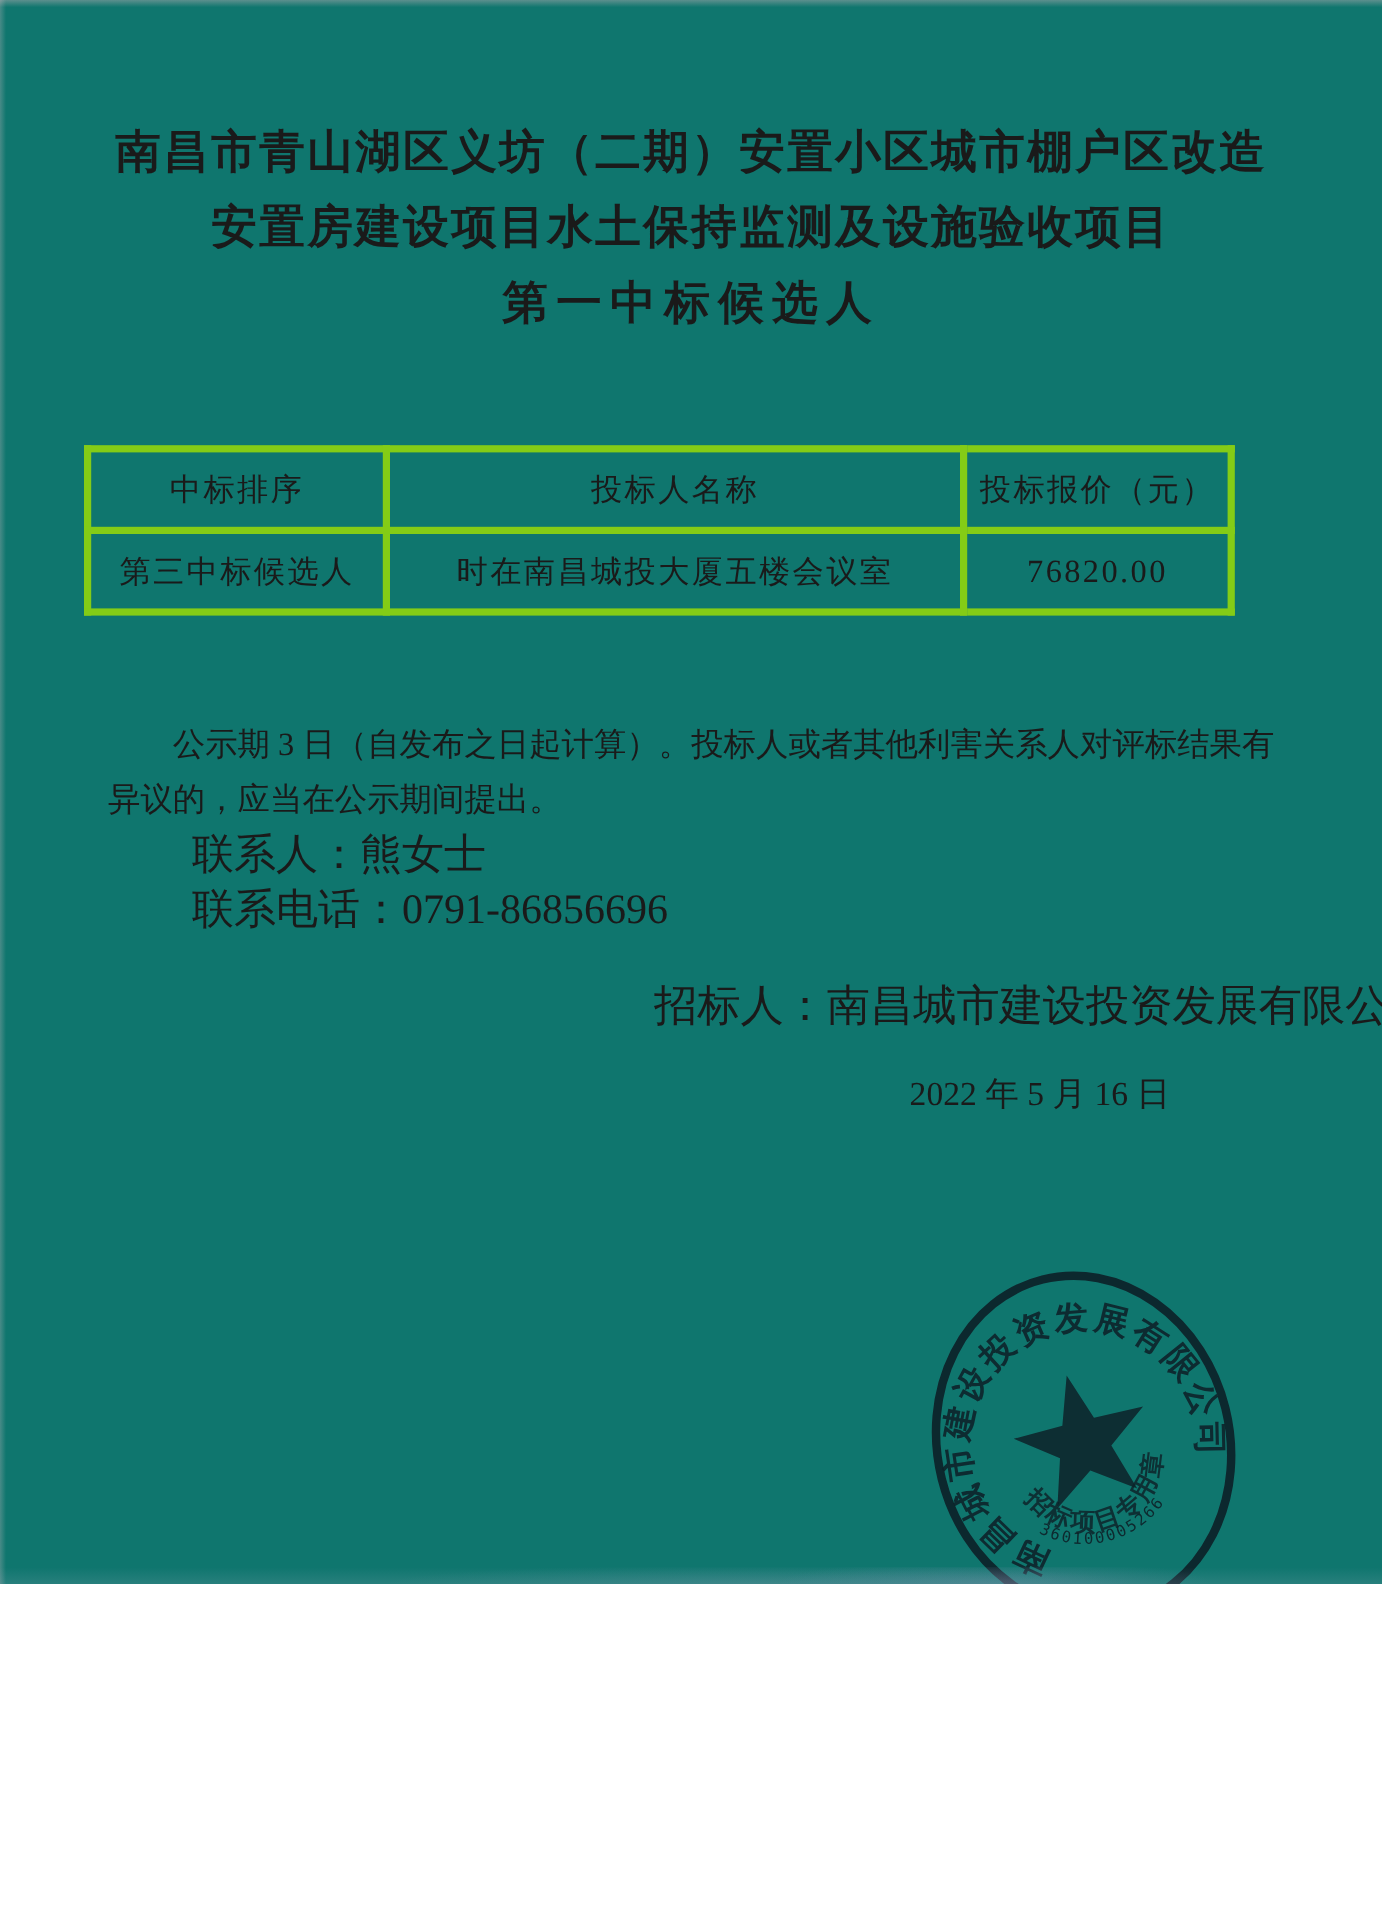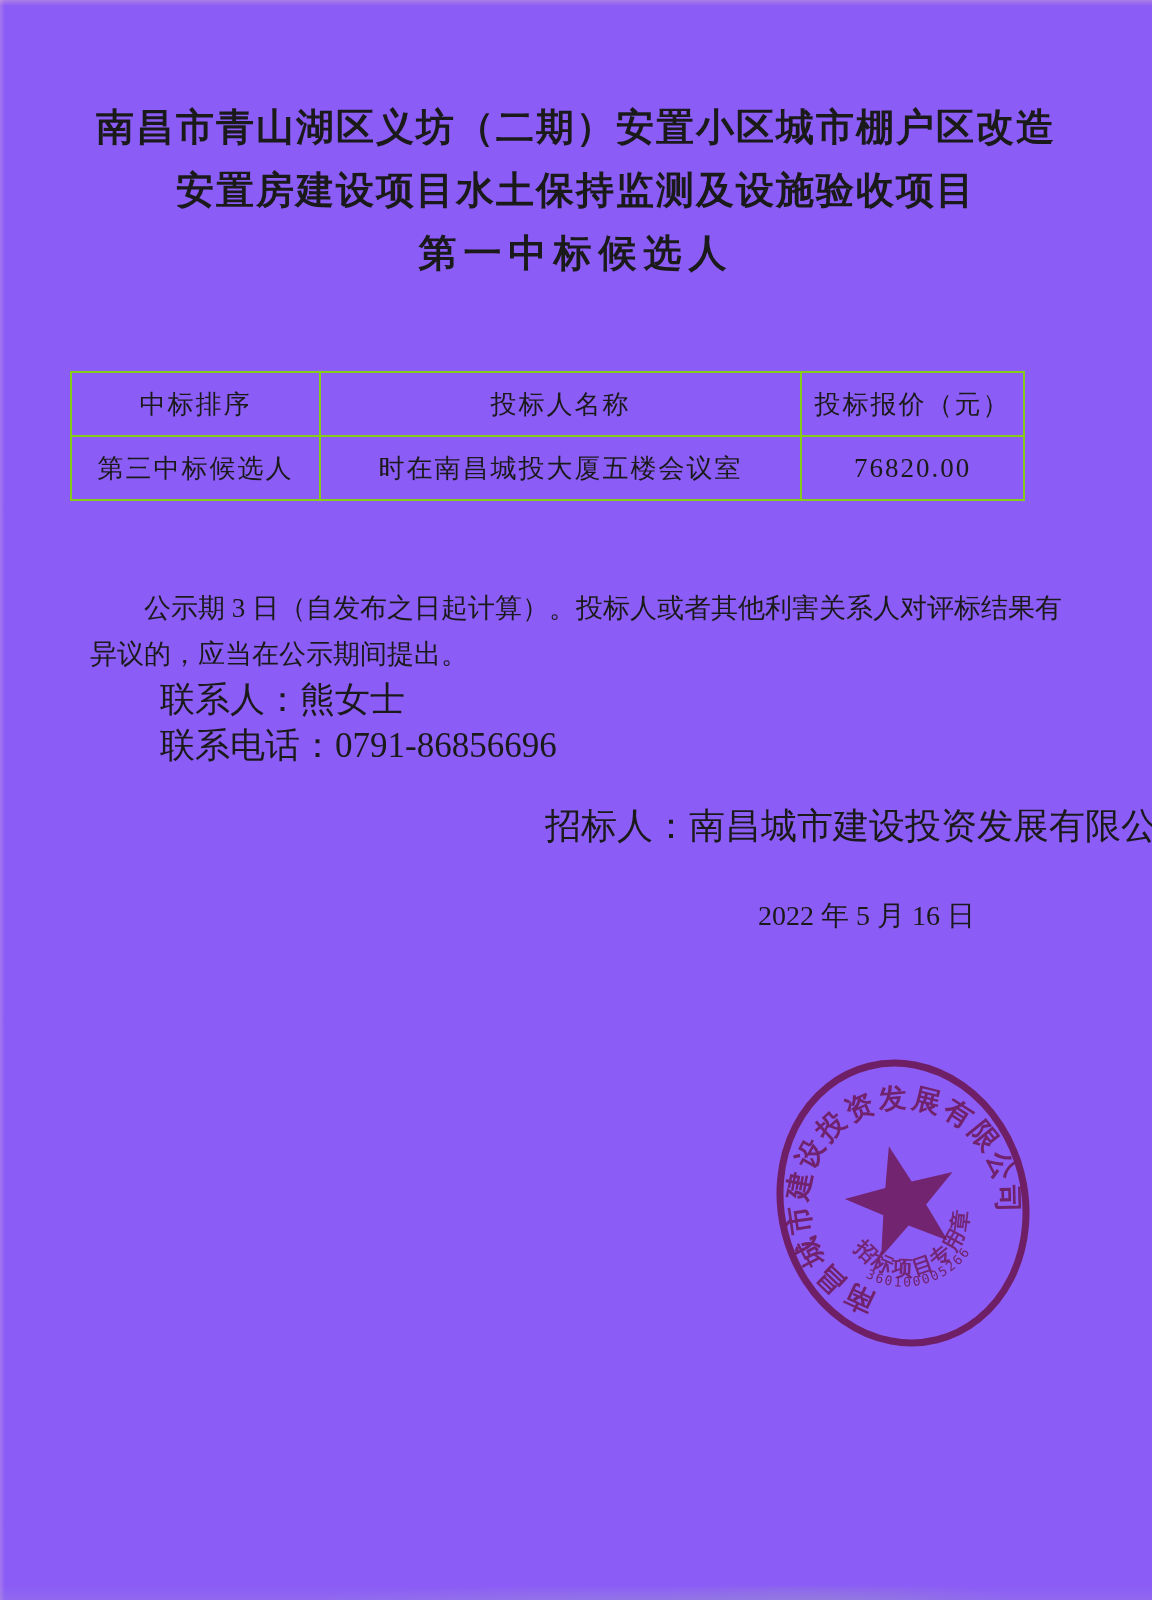--- a/index.html
+++ b/index.html
@@ -2,23 +2,23 @@
 <html><head>
 <meta charset="utf-8">
 <style>
   html, body {
     margin: 0; padding: 0;
     background: #ffffff;
   }
   .page {
     position: relative;
     width: 1152px;
-    height: 1600px;
+    height: 1320px;
     margin: 0 auto;
-    background: #8b5cf6;
+    background: #0f766e;
     overflow: hidden;
     font-family: "Liberation Serif", "DejaVu Serif", serif;
     color: #1a1a1a;
   }
   
   .scan-top {
     position: absolute; top: 0; left: 0; width: 100%; height: 6px;
     background: linear-gradient(to bottom, rgba(235,190,200,0.35), rgba(235,190,200,0));
     pointer-events: none;
   }
@@ -60,21 +60,21 @@
   .intro { margin-top: 16px; }
 
   table.bid-table {
     border-collapse: collapse;
     margin-top: 86px;
     margin-left: -20px;
     table-layout: fixed;
     font-size: 26px;
   }
   table.bid-table th, table.bid-table td {
-    border: 2px solid #84cc16;
+    border: 6px solid #84cc16;
     height: 62px;
     text-align: center;
     vertical-align: middle;
     font-weight: normal;
     letter-spacing: 2px;
     padding: 0 4px;
     overflow: hidden;
     white-space: nowrap;
   }
   .col-rank  { width: 249px; }
@@ -91,21 +91,21 @@
   }
 
   .tenderer-line {
     margin-top: 36px;
     padding-left: 455px;
     font-size: 36px;
     line-height: 42px;
     white-space: nowrap;
   }
   .date-line {
-    margin-top: 50px;
+    margin-top: 34px;
     padding-left: 668px;
     font-size: 28px;
     white-space: nowrap;
   }
 
   .stamp {
     position: absolute;
     left: 772px;
     top: 1052px;
     width: 262px;

